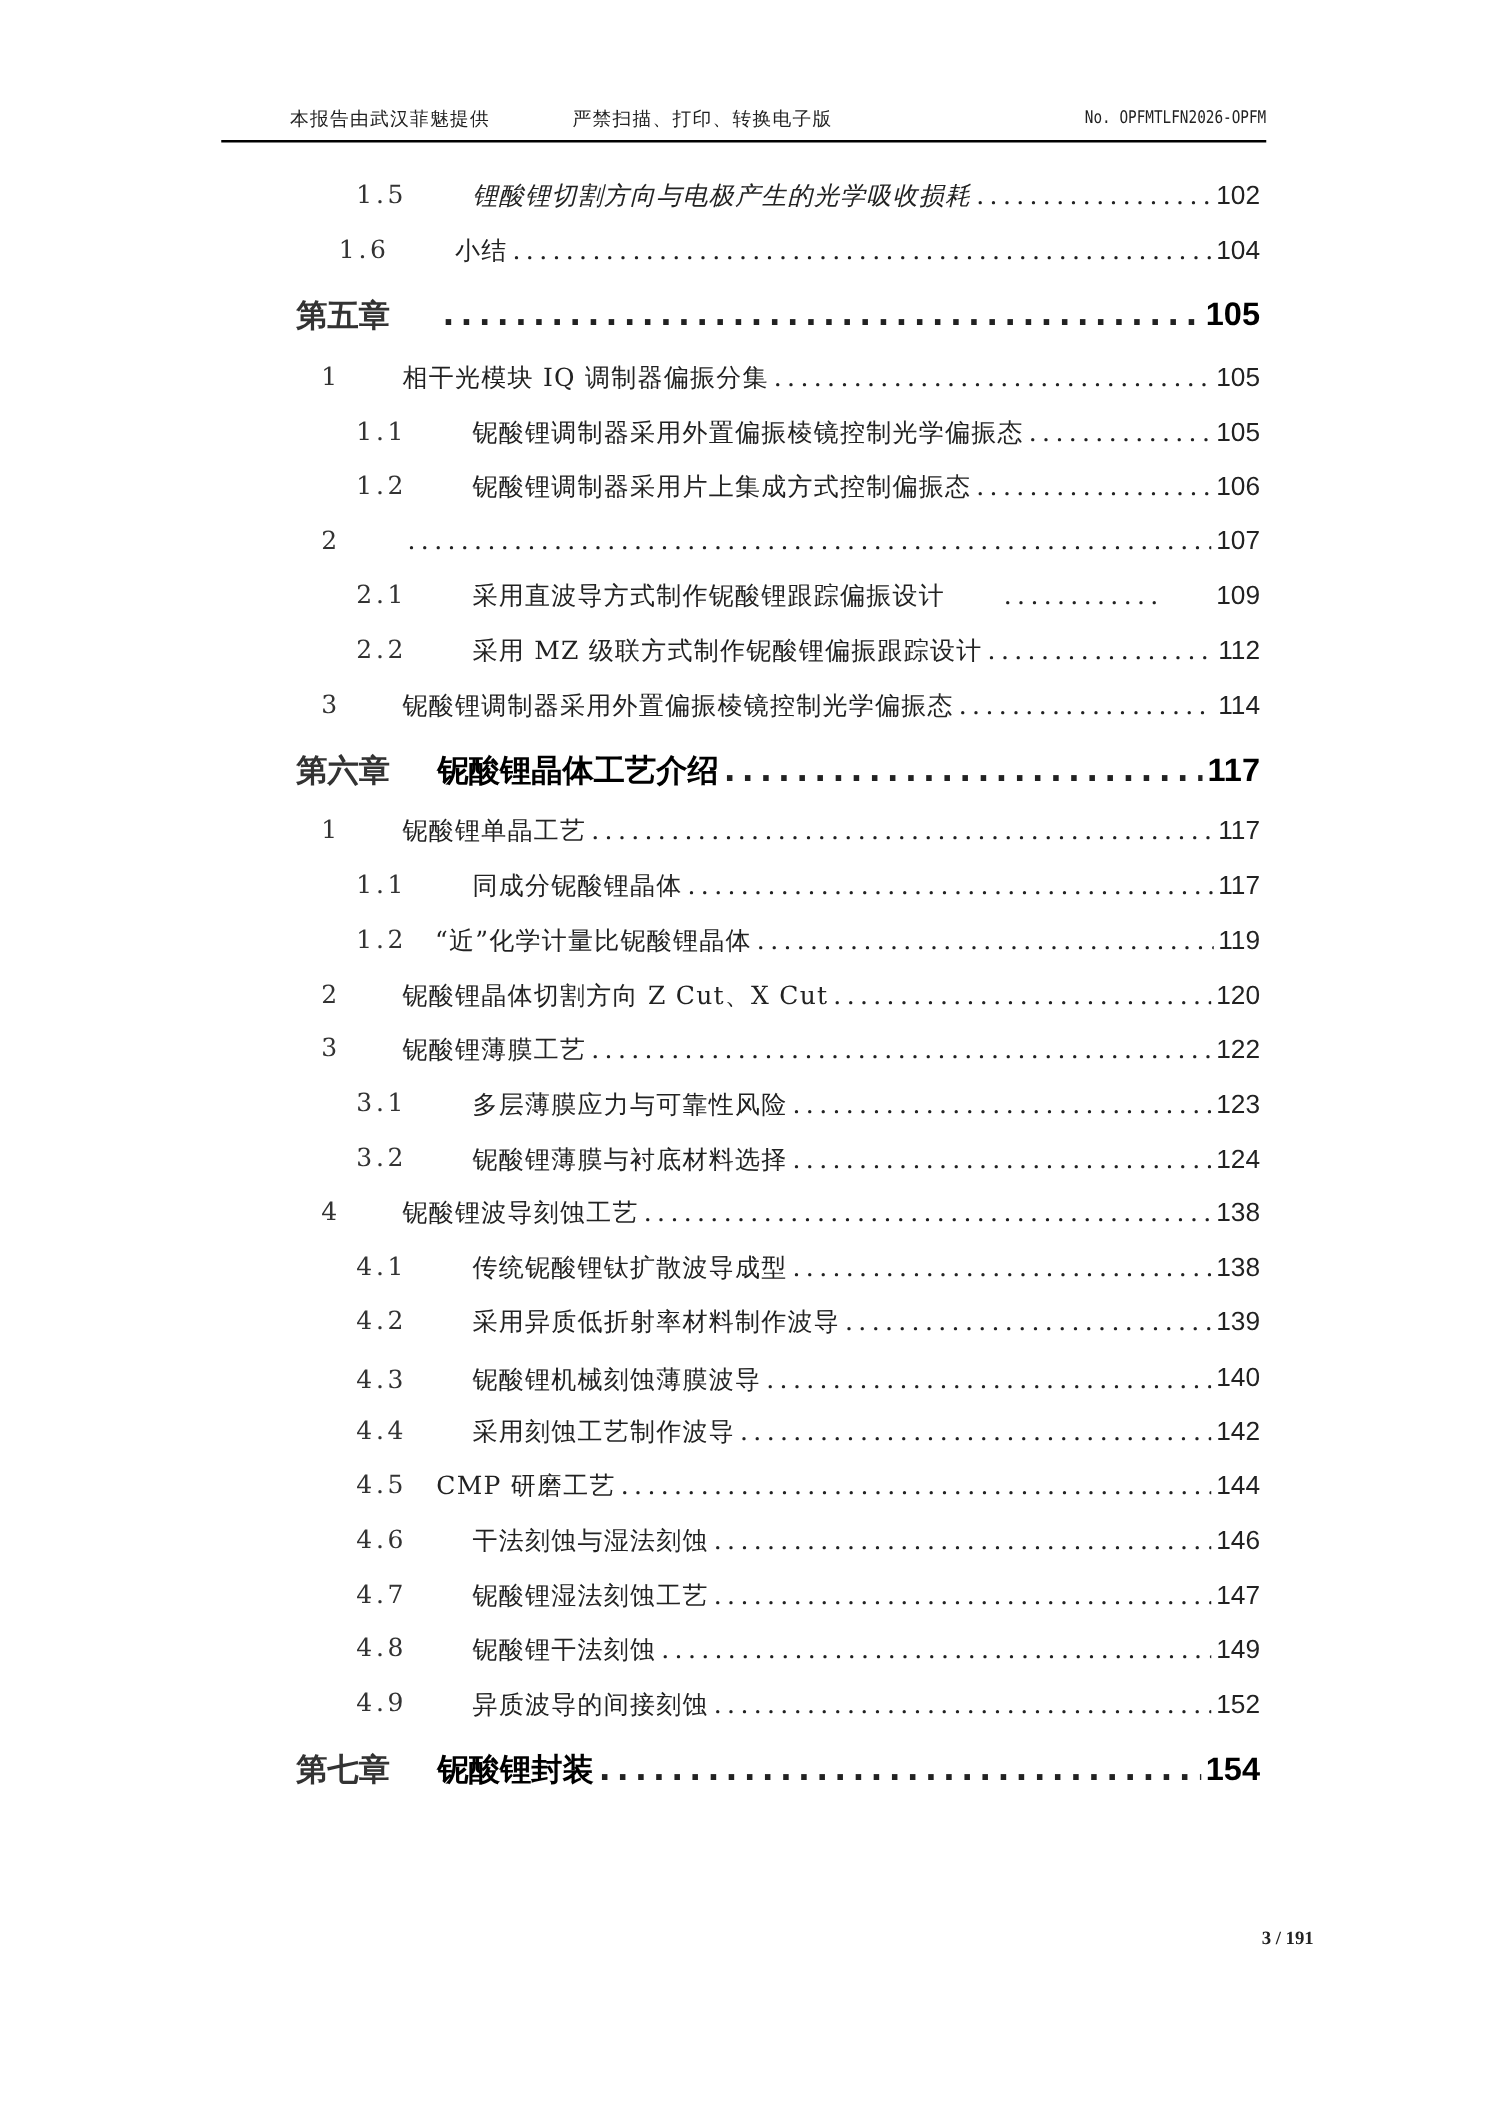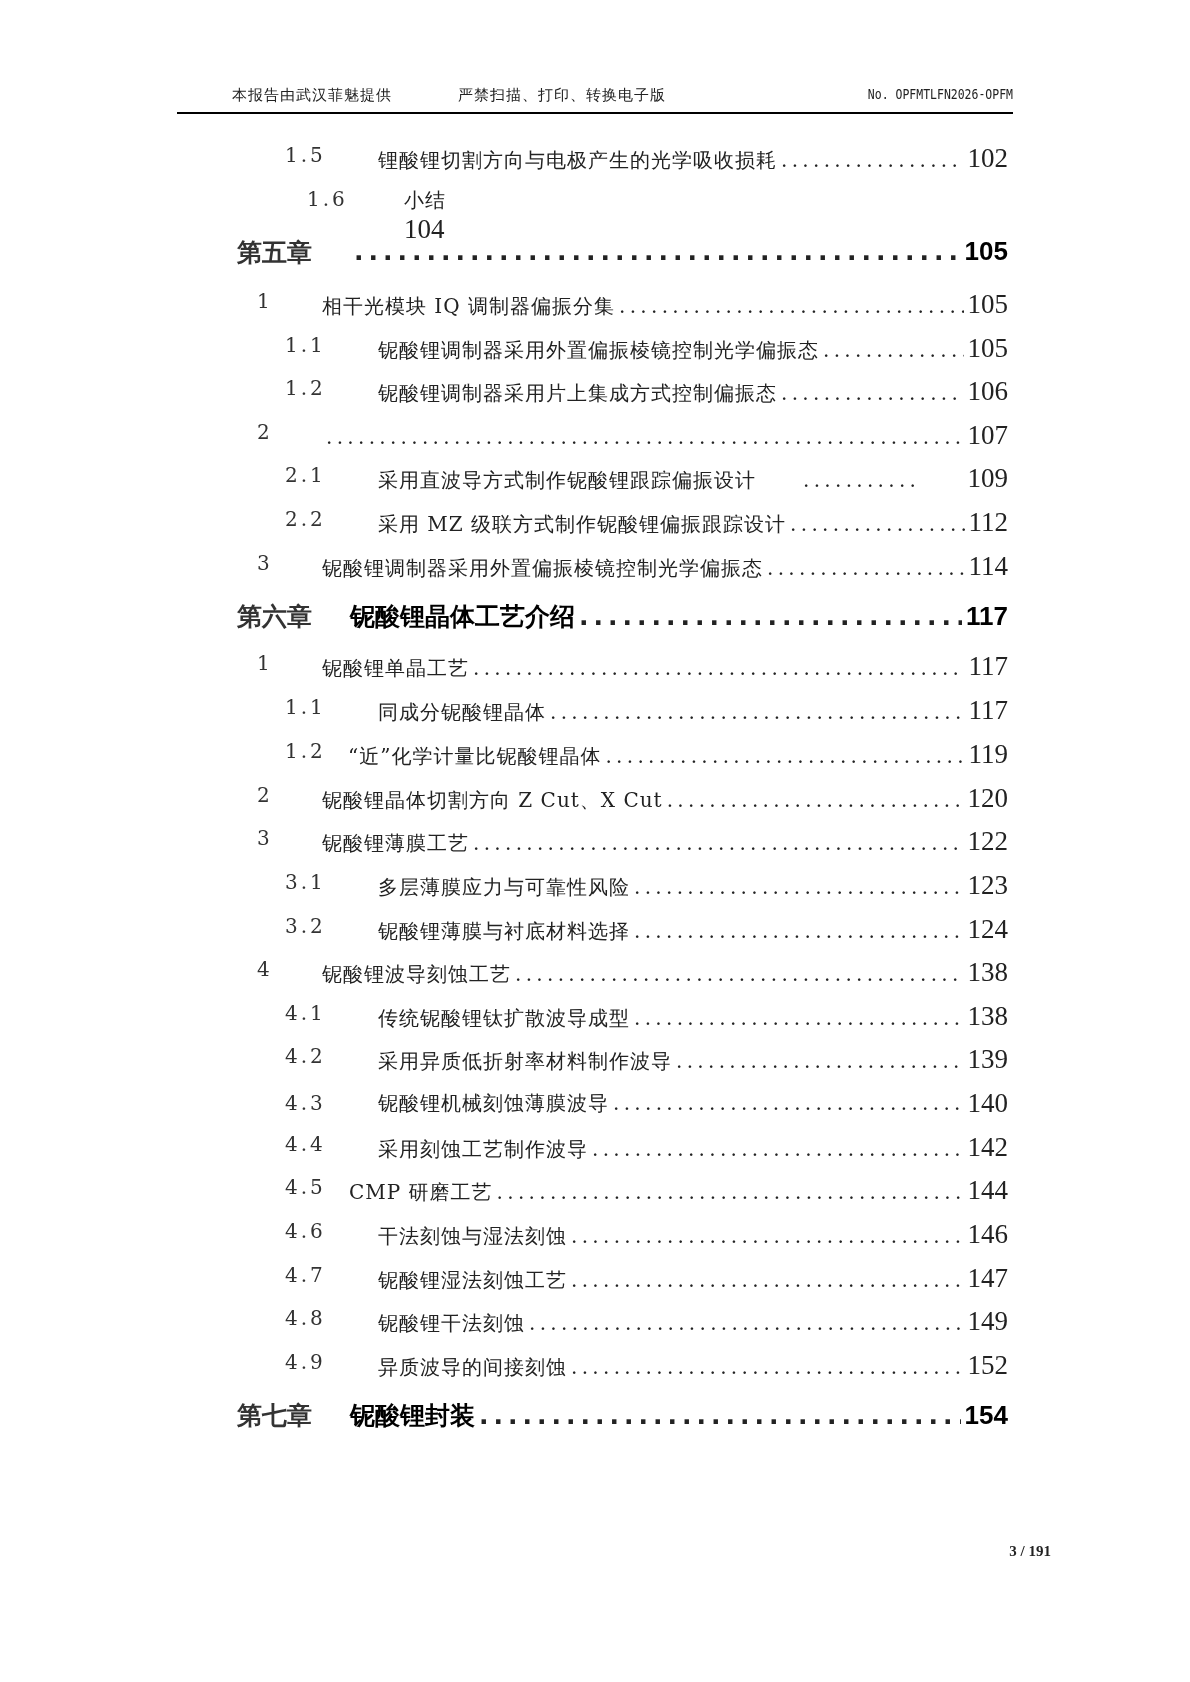--- a/index.html
+++ b/index.html
@@ -60,22 +60,22 @@
   }
   .toc-row .leader {
     flex: 1 1 auto;
     overflow: hidden;
     margin: 0 4px;
     letter-spacing: 4.3px;
     color: #222;
   }
   .toc-row .page {
     flex: 0 0 auto;
-    font-family: Liberation Serif, serif;
-    font-size: 27px;
+    font-family: Liberation Sans, sans-serif;
+    font-size: 21px;
   }
   .toc-row.chapter {
     font-weight: bold;
     font-size: 25px;
     color: #000;
     font-family: "DejaVu Sans", sans-serif;
   }
   .toc-row.chapter .page {
     font-size: 26px;
     font-family: "Liberation Sans", sans-serif;
@@ -102,25 +102,25 @@
 
 <div class="page-header">
   <span class="hdr-left">本报告由武汉菲魅提供</span>
   <span class="hdr-mid">严禁扫描、打印、转换电子版</span>
   <span class="hdr-right">No. OPFMTLFN2026-OPFM</span>
 </div>
 
 <div class="toc" id="toc">
     <div class="toc-row" style="top: 143px; left: 378px;">
       <span class="num" style="left: -93px; letter-spacing: 3px;">1.5</span>
-      <span class="title" style="letter-spacing: 1px;">锂酸锂切割方向与电极产生的光学吸收损耗</span>
+      <span class="title" style="letter-spacing: 1px; font-style: italic;">锂酸锂切割方向与电极产生的光学吸收损耗</span>
       <span class="leader">........................................................................................................................</span>
       <span class="page">102</span>
     </div>
-    <div class="toc-row" style="top: 187px; left: 400px; flex-direction: column;">
+    <div class="toc-row" style="top: 187px; left: 364px;">
       <span class="num" style="left: -93px; letter-spacing: 3px;">1.6</span>
       <span class="title" style="letter-spacing: 1px;">小结</span>
       <span class="leader">........................................................................................................................</span>
       <span class="page">104</span>
     </div>
     <div class="toc-row chapter" style="top: 236px; left: 350px;">
       <span class="num" style="left: -113px; font-family: &quot;DejaVu Sans&quot;, sans-serif;">第五章</span>
       <span class="leader">........................................................................................................................</span>
       <span class="page">105</span>
     </div>

